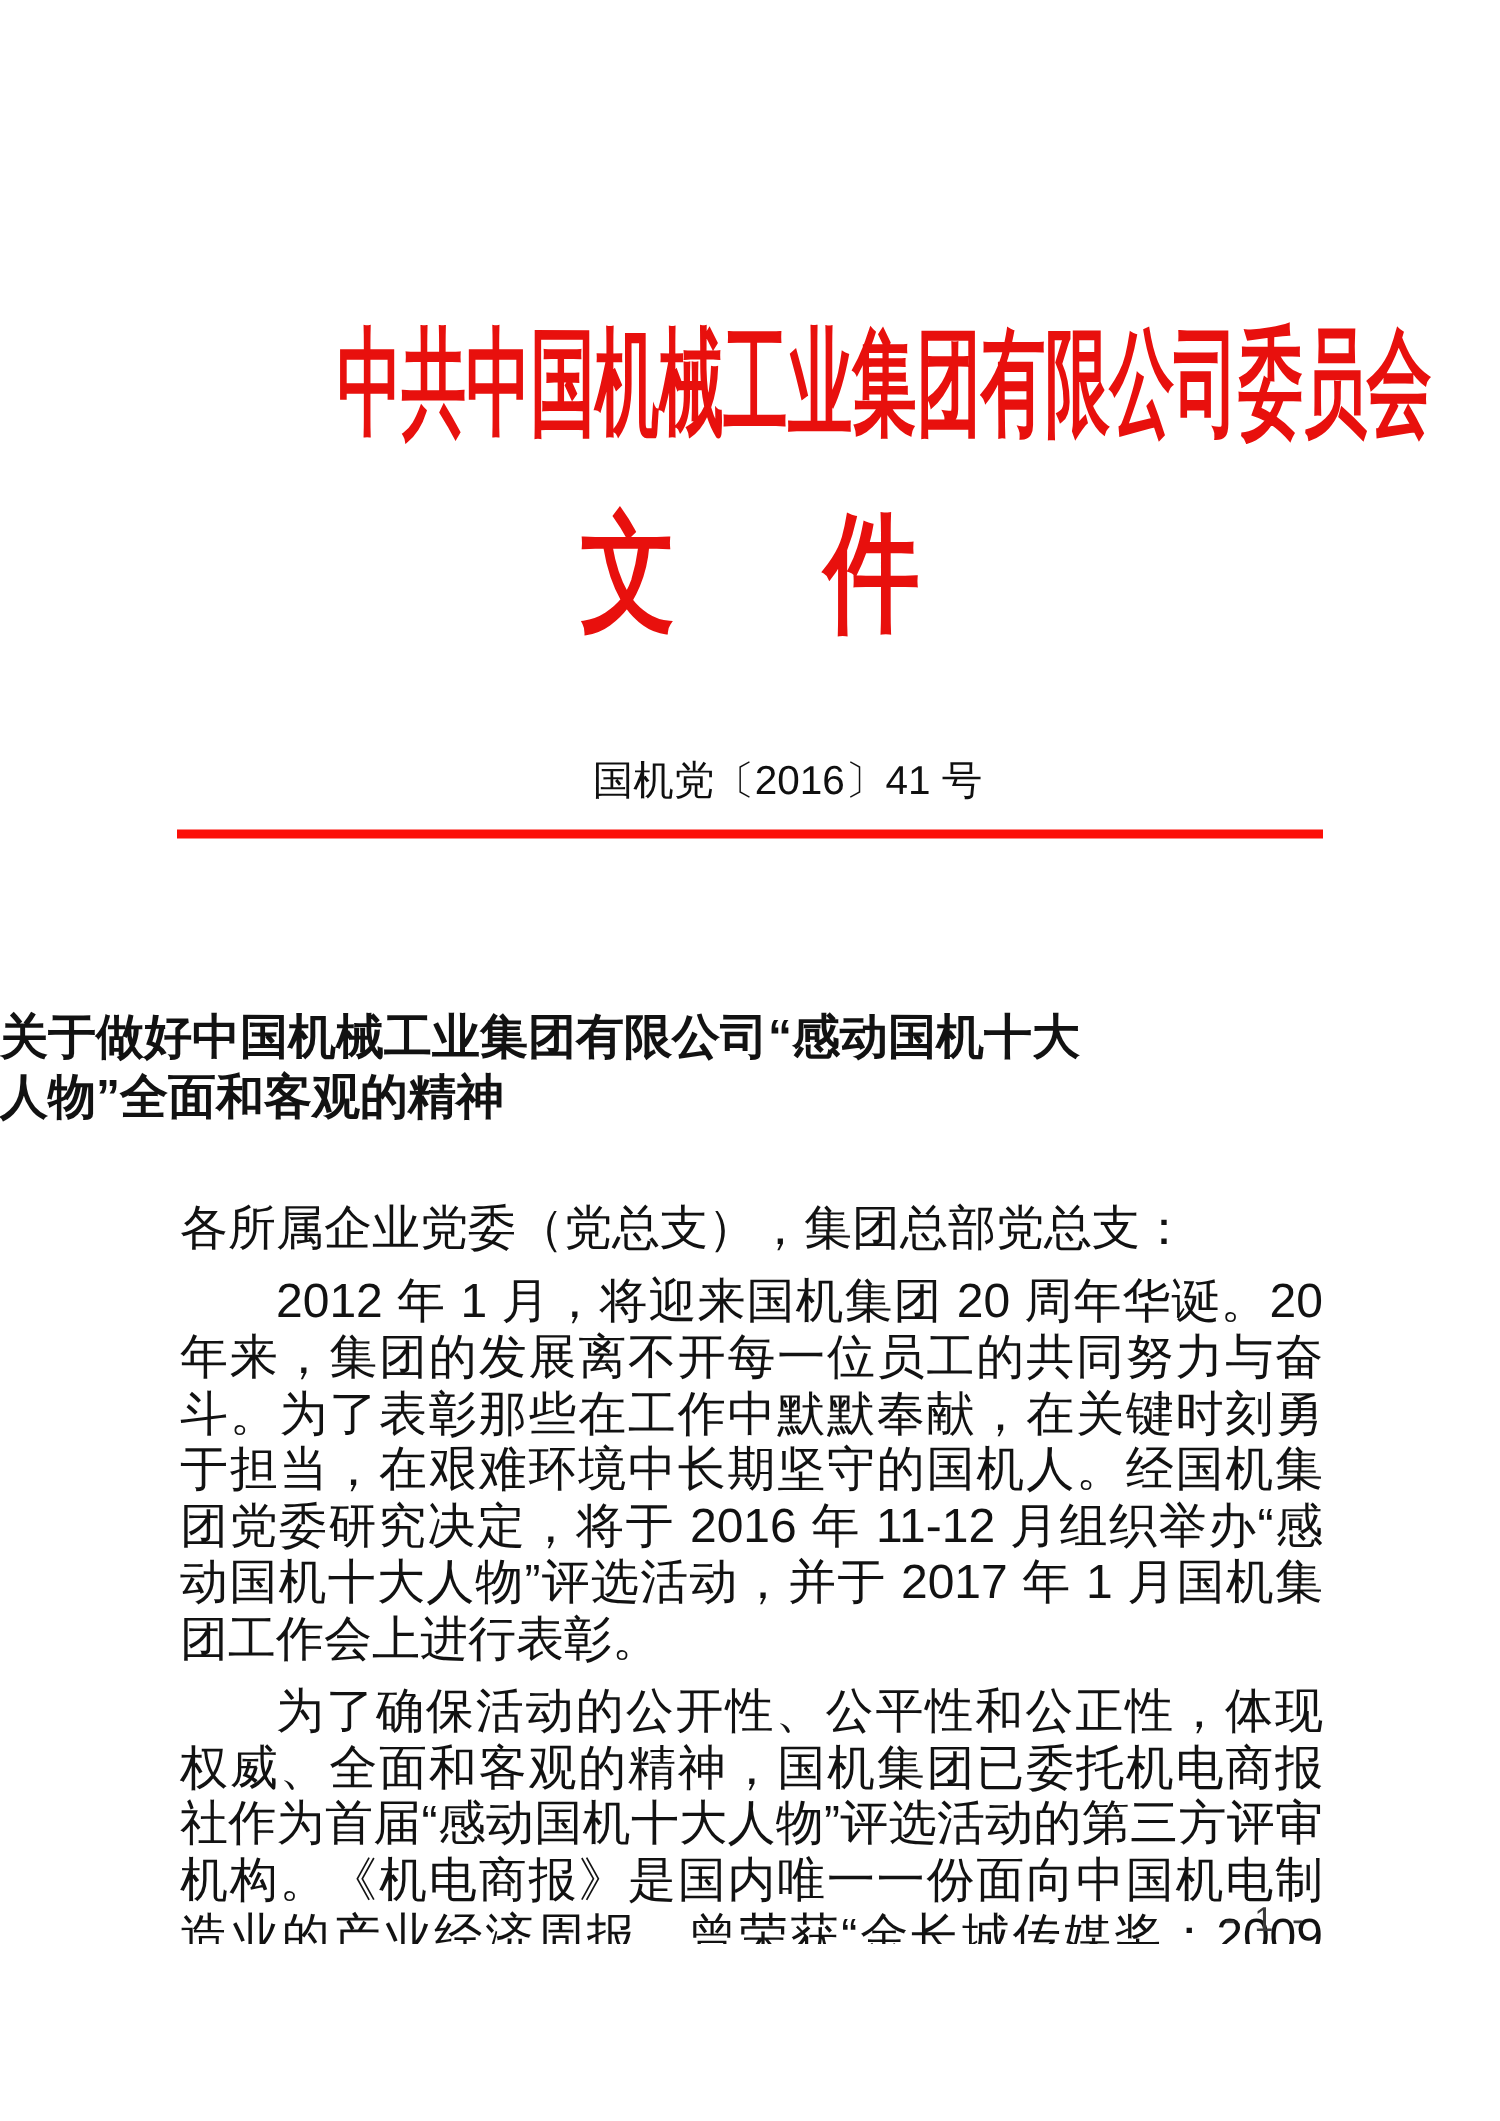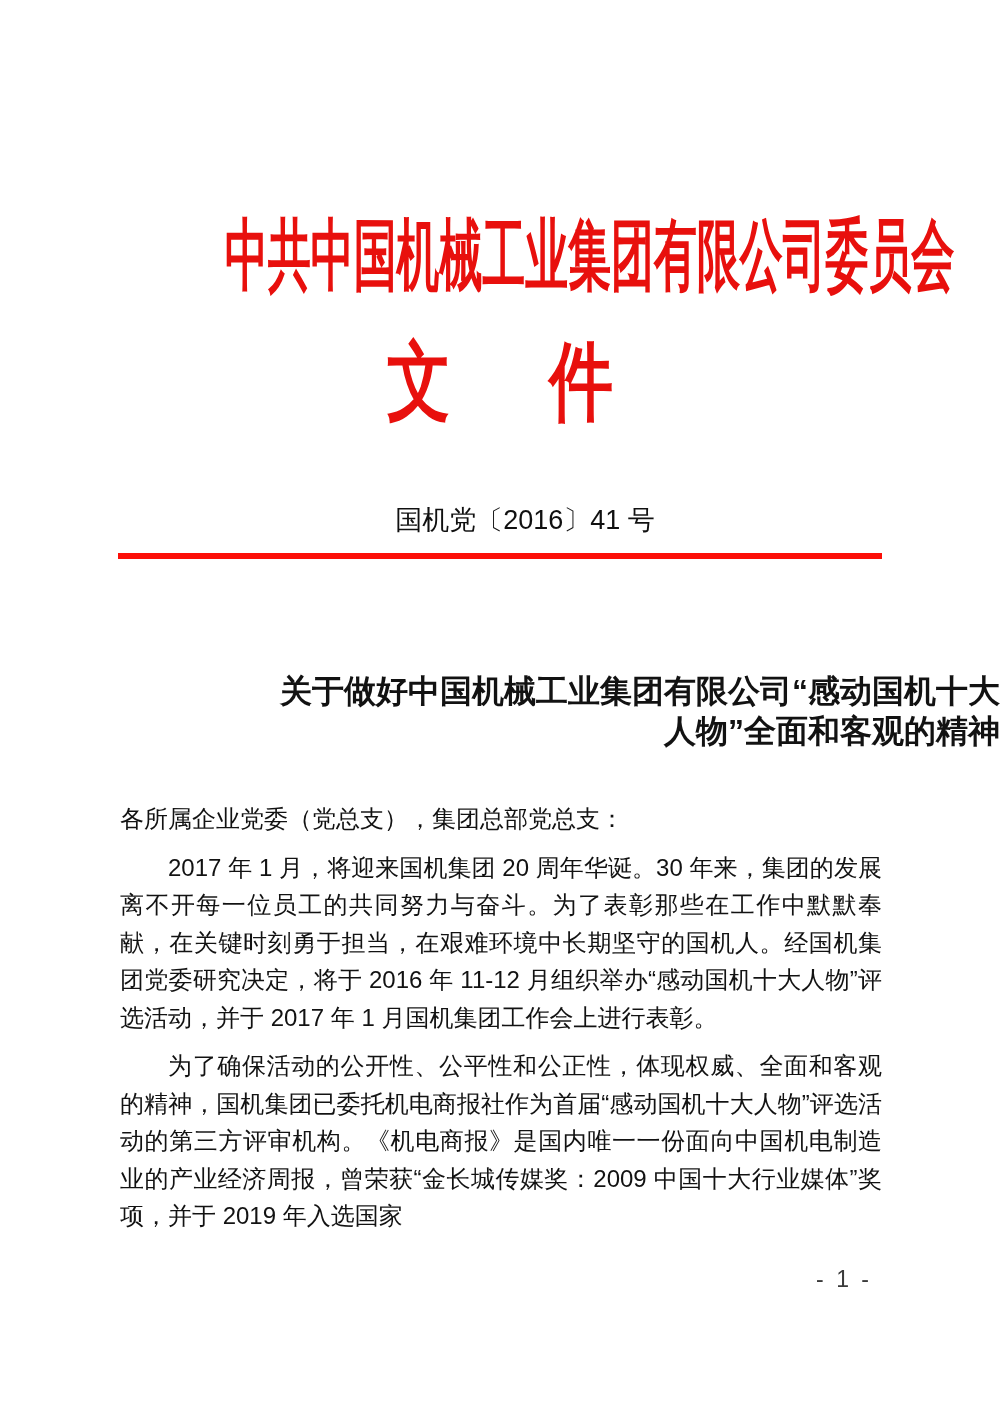--- a/index.html
+++ b/index.html
@@ -44,28 +44,28 @@
     font-size:27px; line-height:36px;
     color:#101010;
   }
   .red-rule {
     position:absolute; top:553px; left:118px;
     width:764px; height:6px;
     background:var(--line-red,#fc0f08);
   }
   .doc-title {
     position:absolute; top:671px; left:0; width:100%;
-    text-align:right;
+    text-align:left;
     font-size:32px; line-height:40px;
     font-weight:700;
     color:#121212;
   }
   .body-block {
     position:absolute; top:800px; left:120px; width:762px;
-    font-size:24px; line-height:37.5px;
+    font-size:32px; line-height:37.5px;
     text-align:justify;
     color:#121212;
   }
   .para { text-indent:2em; margin-top:11px; }
   .page-number {
     position:absolute; top:1265px; right:128px;
     font-size:23px; line-height:28px;
     color:#3a3a3a;
     letter-spacing:3px;
   }
@@ -85,19 +85,19 @@
 
   <div class="red-rule"></div>
 
   <div class="doc-title">
     <div>关于做好中国机械工业集团有限公司“感动国机十大</div>
     <div>人物”全面和客观的精神</div>
   </div>
 
   <div class="body-block">
     <div class="salutation">各所属企业党委（党总支），集团总部党总支：</div>
-    <p class="para">2017 年 1 月，将迎来国机集团 20 周年华诞。30 年来，集团的发展离不开每一位员工的共同努力与奋斗。为了表彰那些在工作中默默奉献，在关键时刻勇于担当，在艰难环境中长期坚守的国机人。经国机集团党委研究决定，将于 2016 年 11-12 月组织举办“感动国机十大人物”评选活动，并于 2017 年 1 月国机集团工作会上进行表彰。</p>
+    <p class="para">2012 年 1 月，将迎来国机集团 20 周年华诞。20 年来，集团的发展离不开每一位员工的共同努力与奋斗。为了表彰那些在工作中默默奉献，在关键时刻勇于担当，在艰难环境中长期坚守的国机人。经国机集团党委研究决定，将于 2016 年 11-12 月组织举办“感动国机十大人物”评选活动，并于 2017 年 1 月国机集团工作会上进行表彰。</p>
     <p class="para">为了确保活动的公开性、公平性和公正性，体现权威、全面和客观的精神，国机集团已委托机电商报社作为首届“感动国机十大人物”评选活动的第三方评审机构。《机电商报》是国内唯一一份面向中国机电制造业的产业经济周报，曾荣获“金长城传媒奖：2009 中国十大行业媒体”奖项，并于 2019 年入选国家</p>
   </div>
 
   <div class="page-number">- 1 -</div>
 
 </div>
 
 </body></html>

